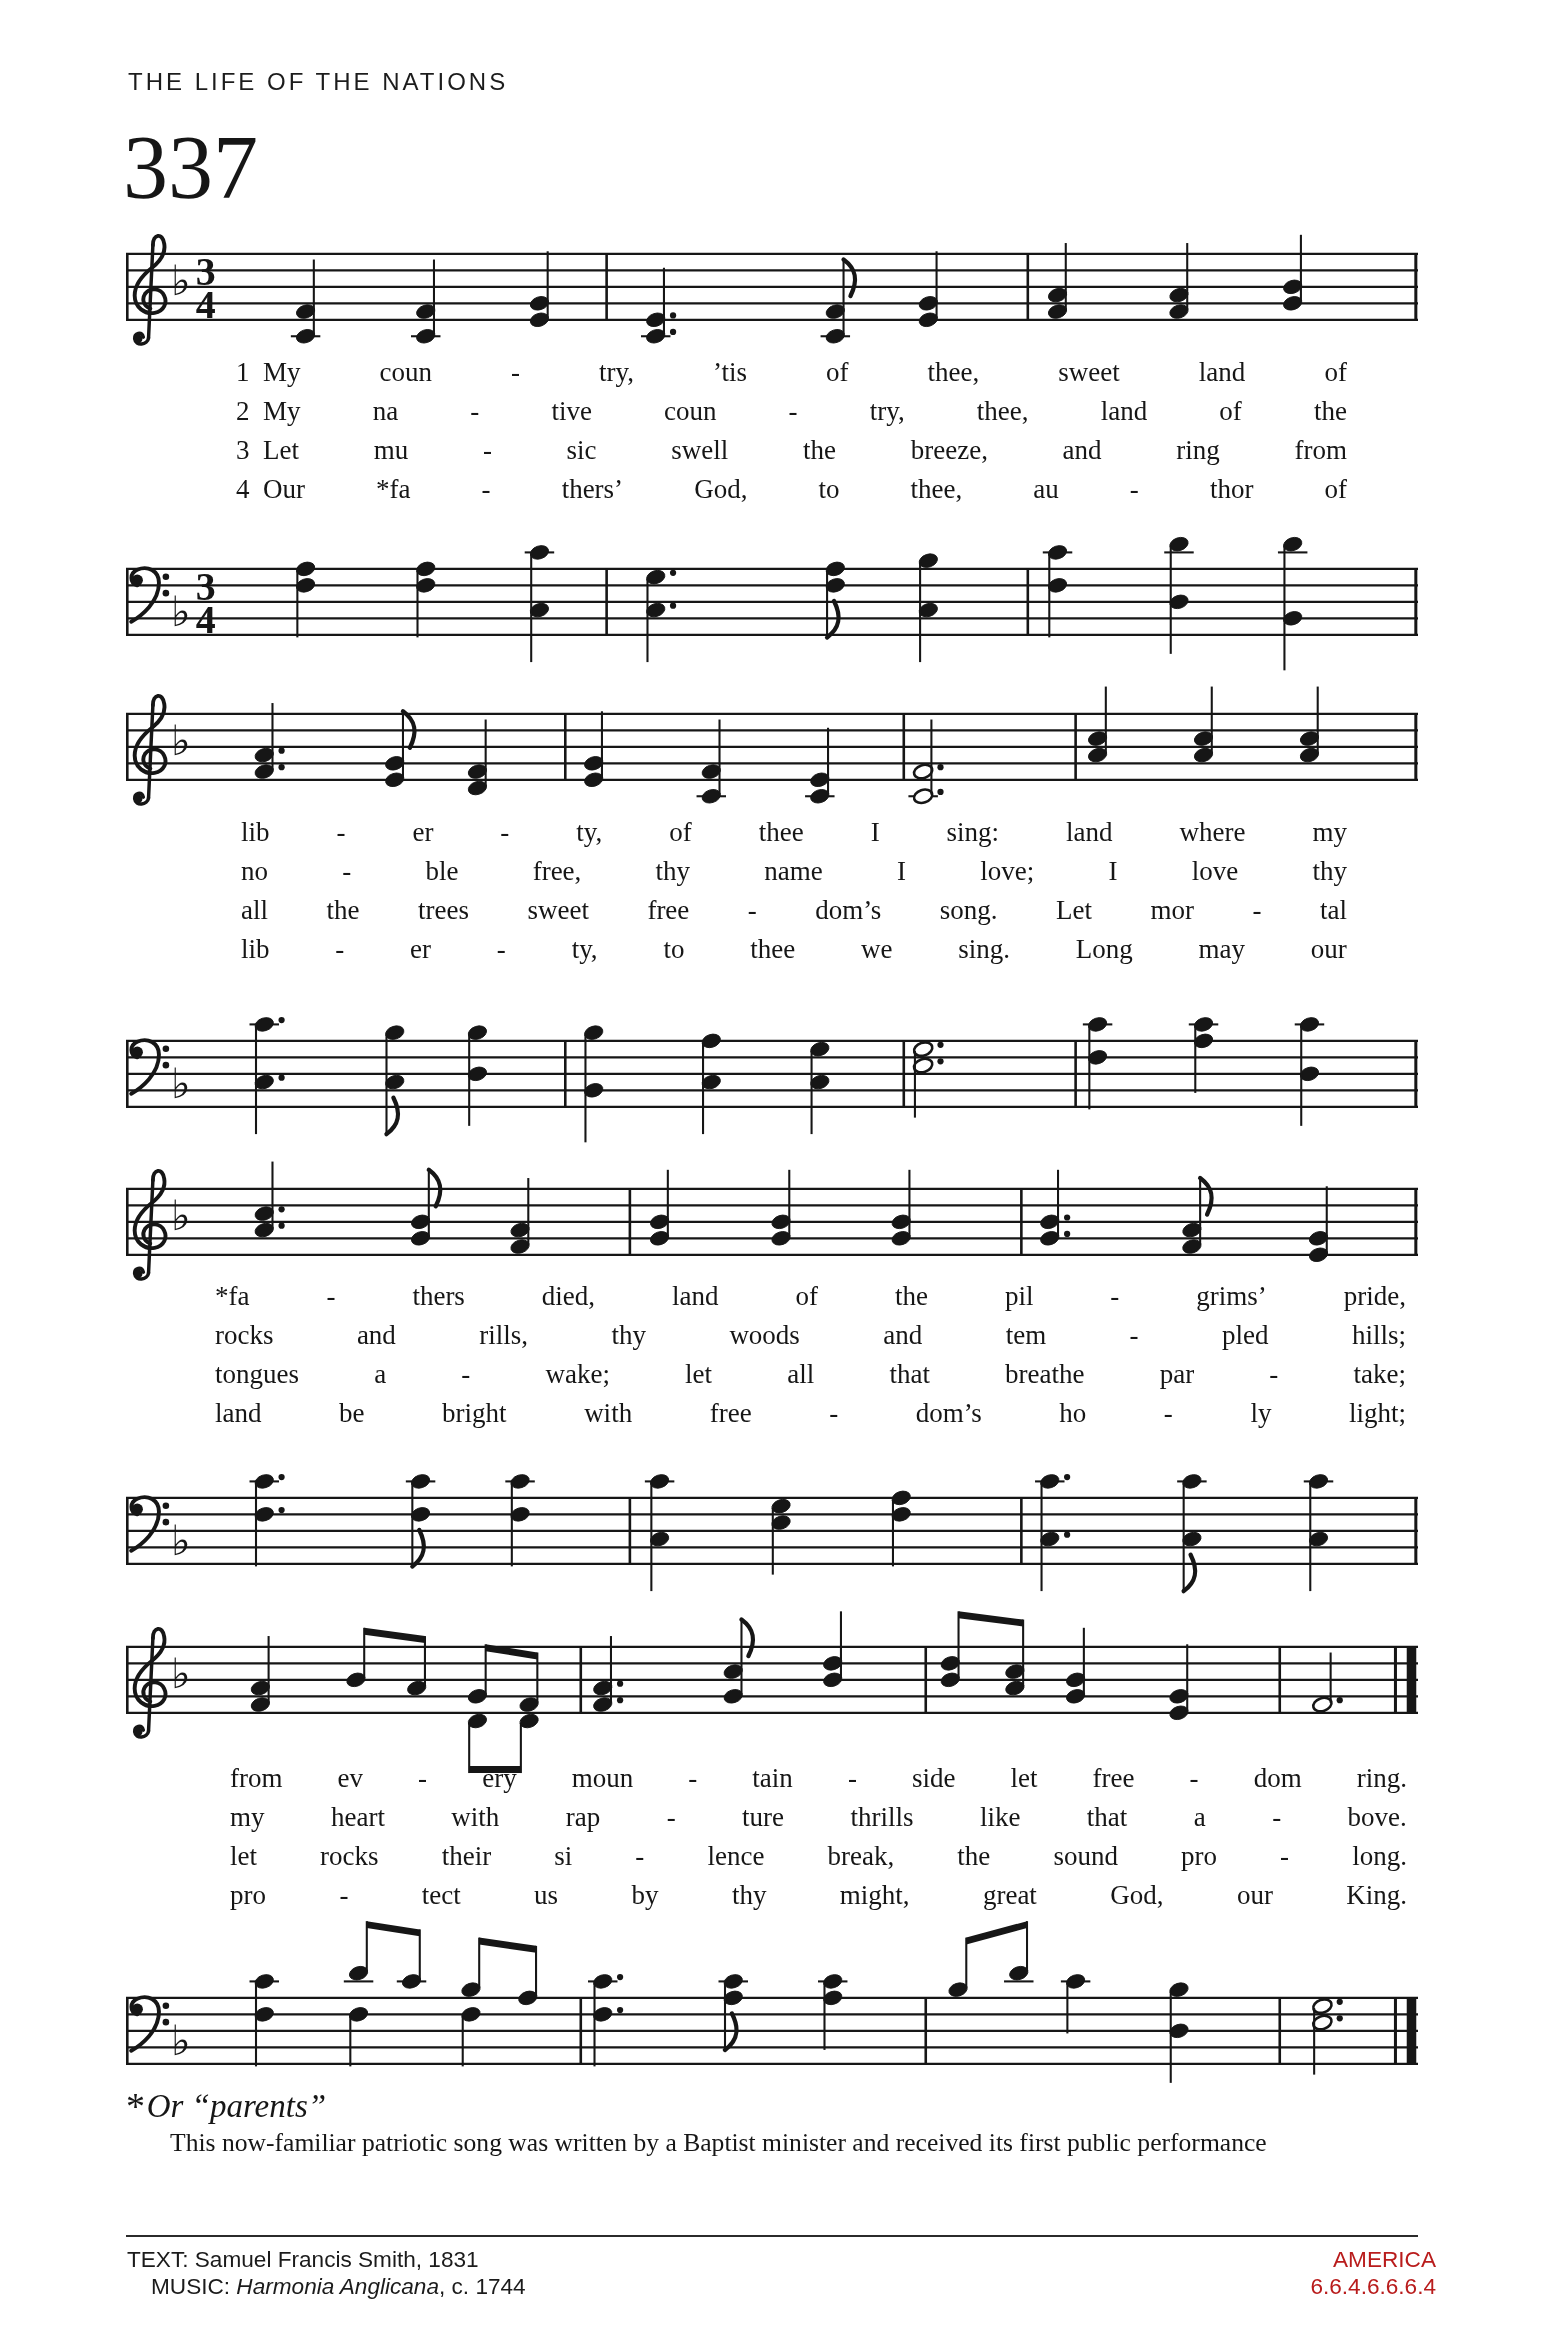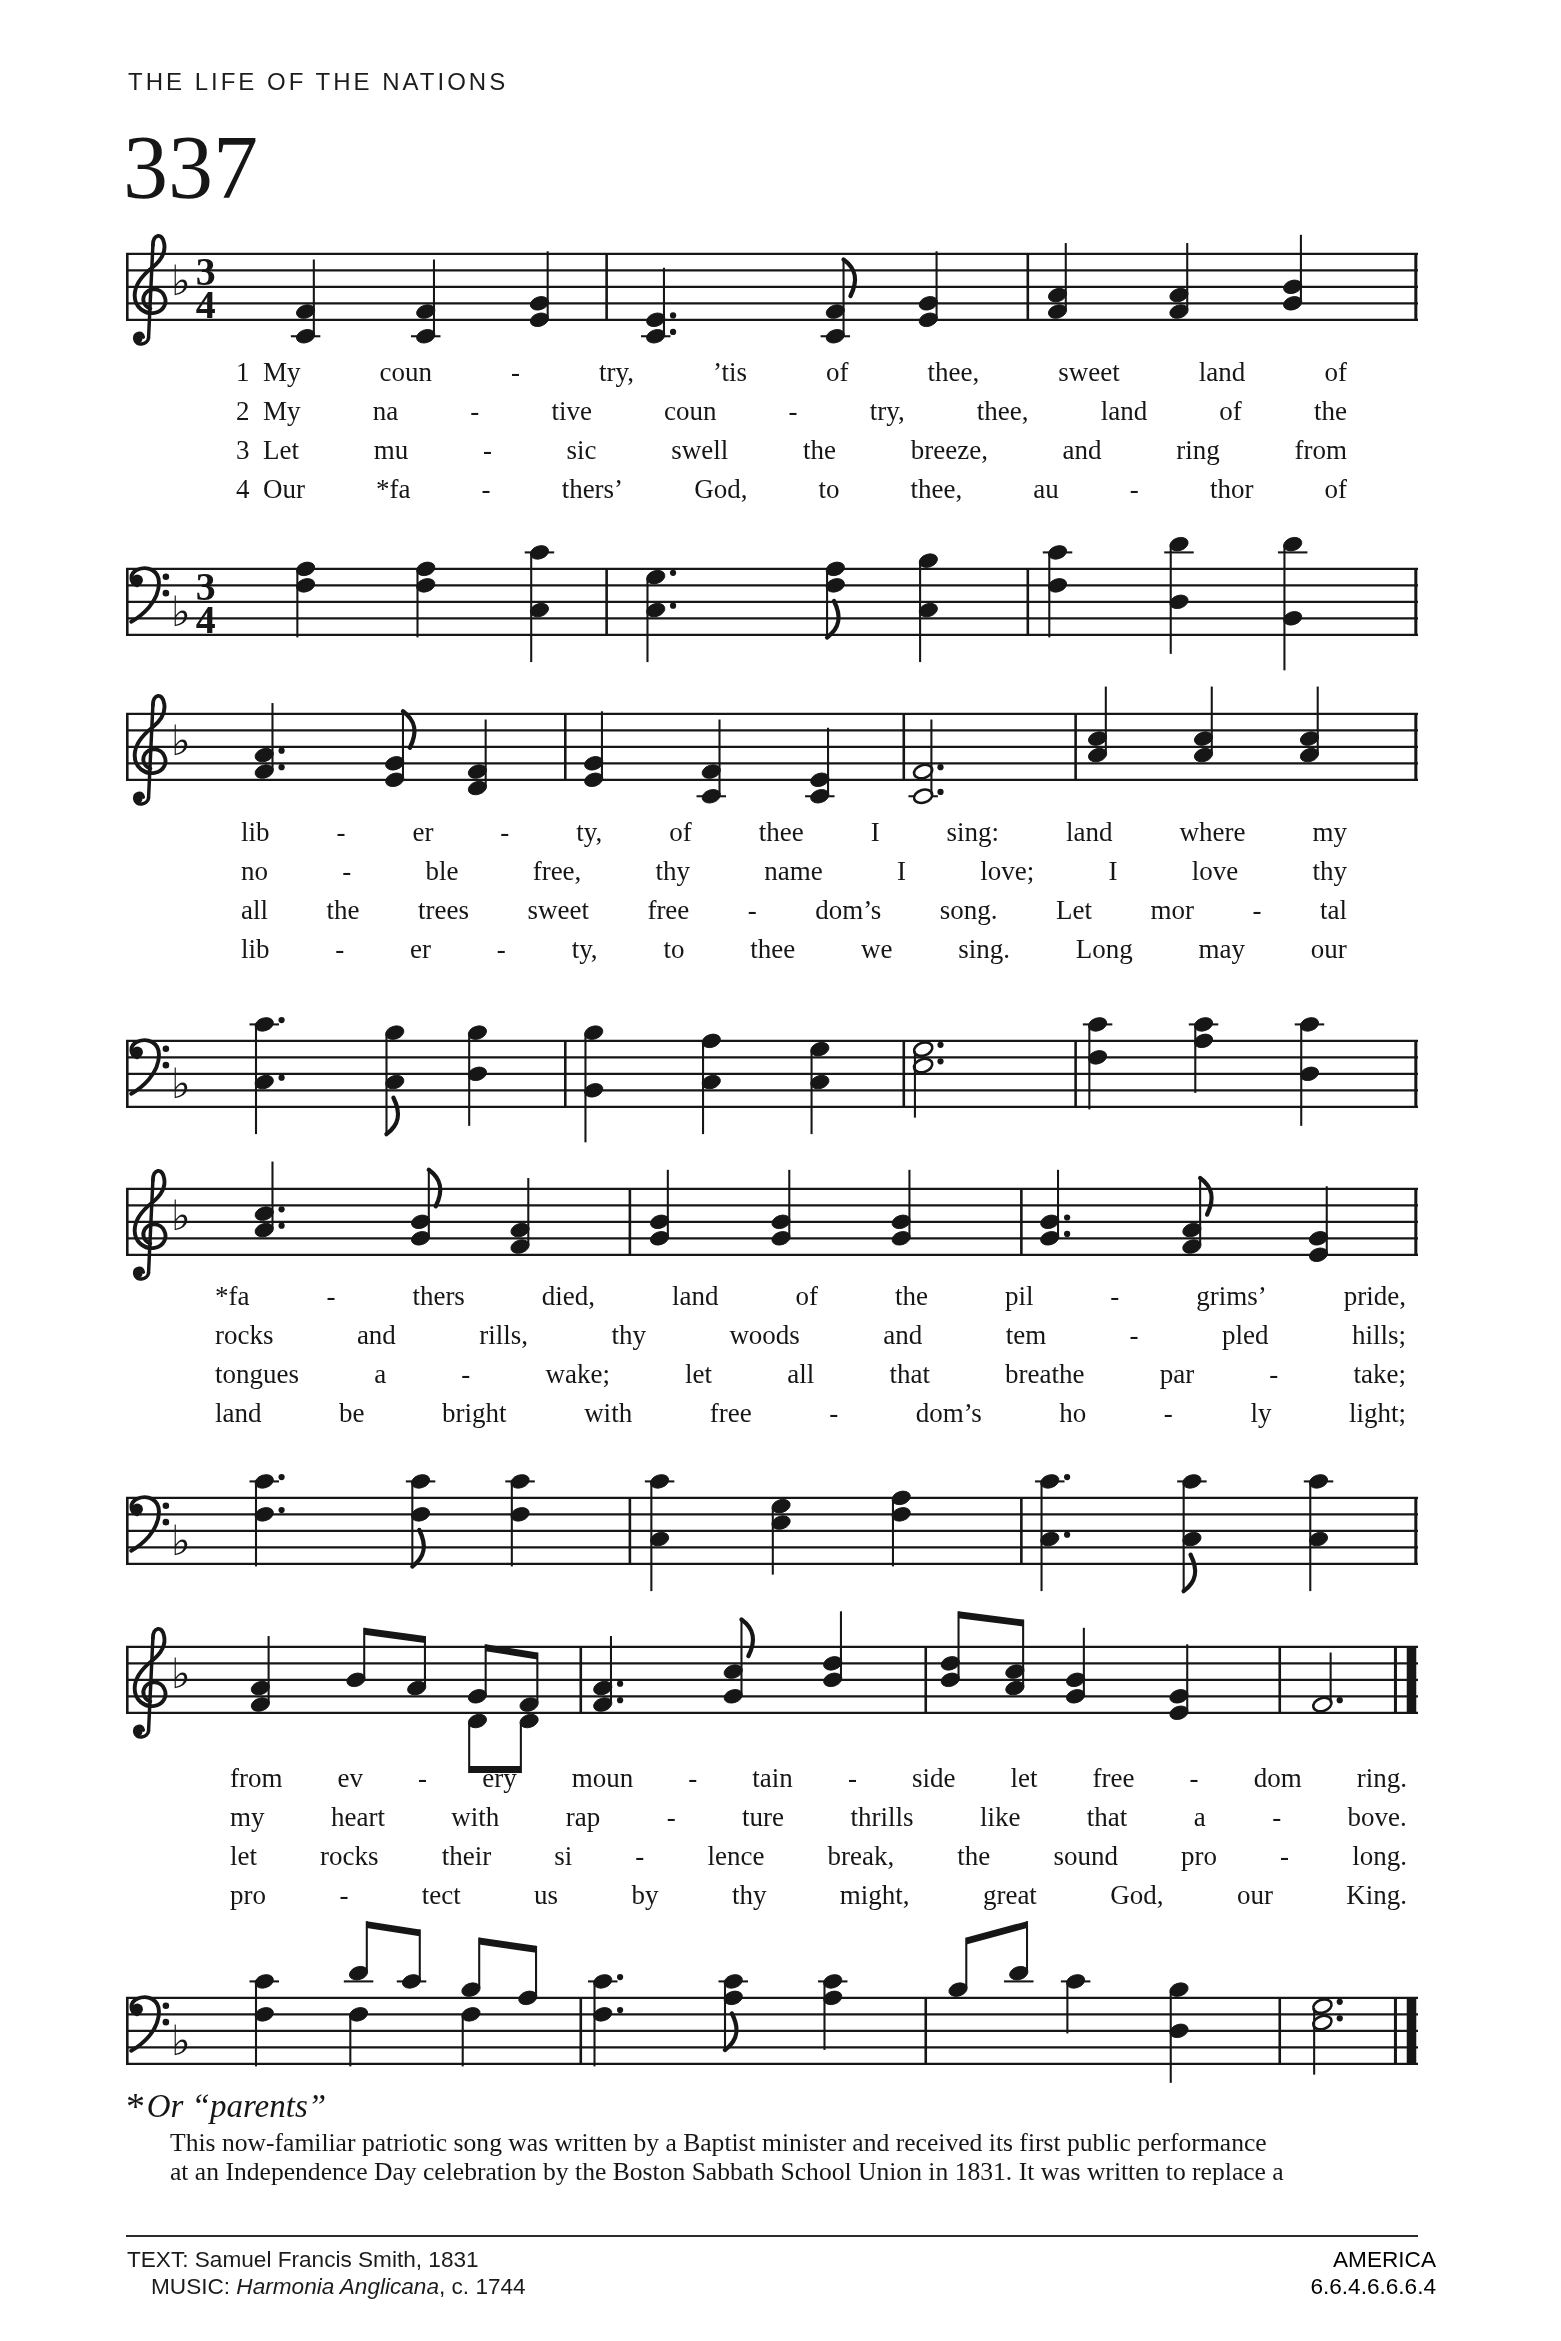--- a/index.html
+++ b/index.html
@@ -15,21 +15,21 @@
               font-size:27px;white-space:pre;}
   .lyric-line span{display:inline-block;}
   .footnote{position:absolute;left:126px;top:2084px;font-size:33px;font-style:italic;}
   .fn-star{font-style:normal;font-size:38px;vertical-align:-1.7px;margin-right:1.7px;}
   .description{position:absolute;left:170px;top:2129px;width:1258px;font-size:25.6px;line-height:28.5px;}
   .rule{position:absolute;left:126px;top:2235px;width:1292px;height:1.7px;background:#2b2b2b;}
   .credit{position:absolute;left:127px;font-family:"Liberation Sans",sans-serif;font-size:22.6px;color:#1b1b1b;}
   .credit.r1{top:2247px;}
   .credit.r2{top:2274px;margin-left:24px;}
   .tuneinfo{position:absolute;right:143px;text-align:right;font-family:"Liberation Sans",sans-serif;
-            font-size:22.6px;color:#000000;}
+            font-size:22.6px;color:#b91c1c;}
   .tuneinfo.r1{top:2247px;}
   .tuneinfo.r2{top:2274px;}
   .em{font-style:italic;}
 </style>
 </head>
 <body>
 
 <div class="page">
   <div class="kicker">THE LIFE OF THE NATIONS</div>
   <div class="hymn-number">337</div>
@@ -530,21 +530,20 @@
         <polygon points="969.0600000000001,22.5 1039.09,3.5 1039.09,11.5 969.0600000000001,30.5" fill="#161616"></polygon>
       </svg>
     </div>
 
   <div class="footnote">
     <span class="fn-star">*</span><span>Or “parents”</span>
   </div>
 
   <div class="description">
     <div>This now-familiar patriotic song was written by a Baptist minister and received its first public performance</div>
-    <div>at an Independence Day celebration by the Boston Sabbath School Union in 1831. It was written to replace a</div>
   </div>
 
   <div class="rule"></div>
 
   <div class="credit r1">
     <span>TEXT:</span><span> Samuel Francis Smith, 1831</span>
   </div>
   <div class="credit r2">
     <span>MUSIC: </span><span class="em">Harmonia Anglicana</span><span>, c. 1744</span>
   </div>

